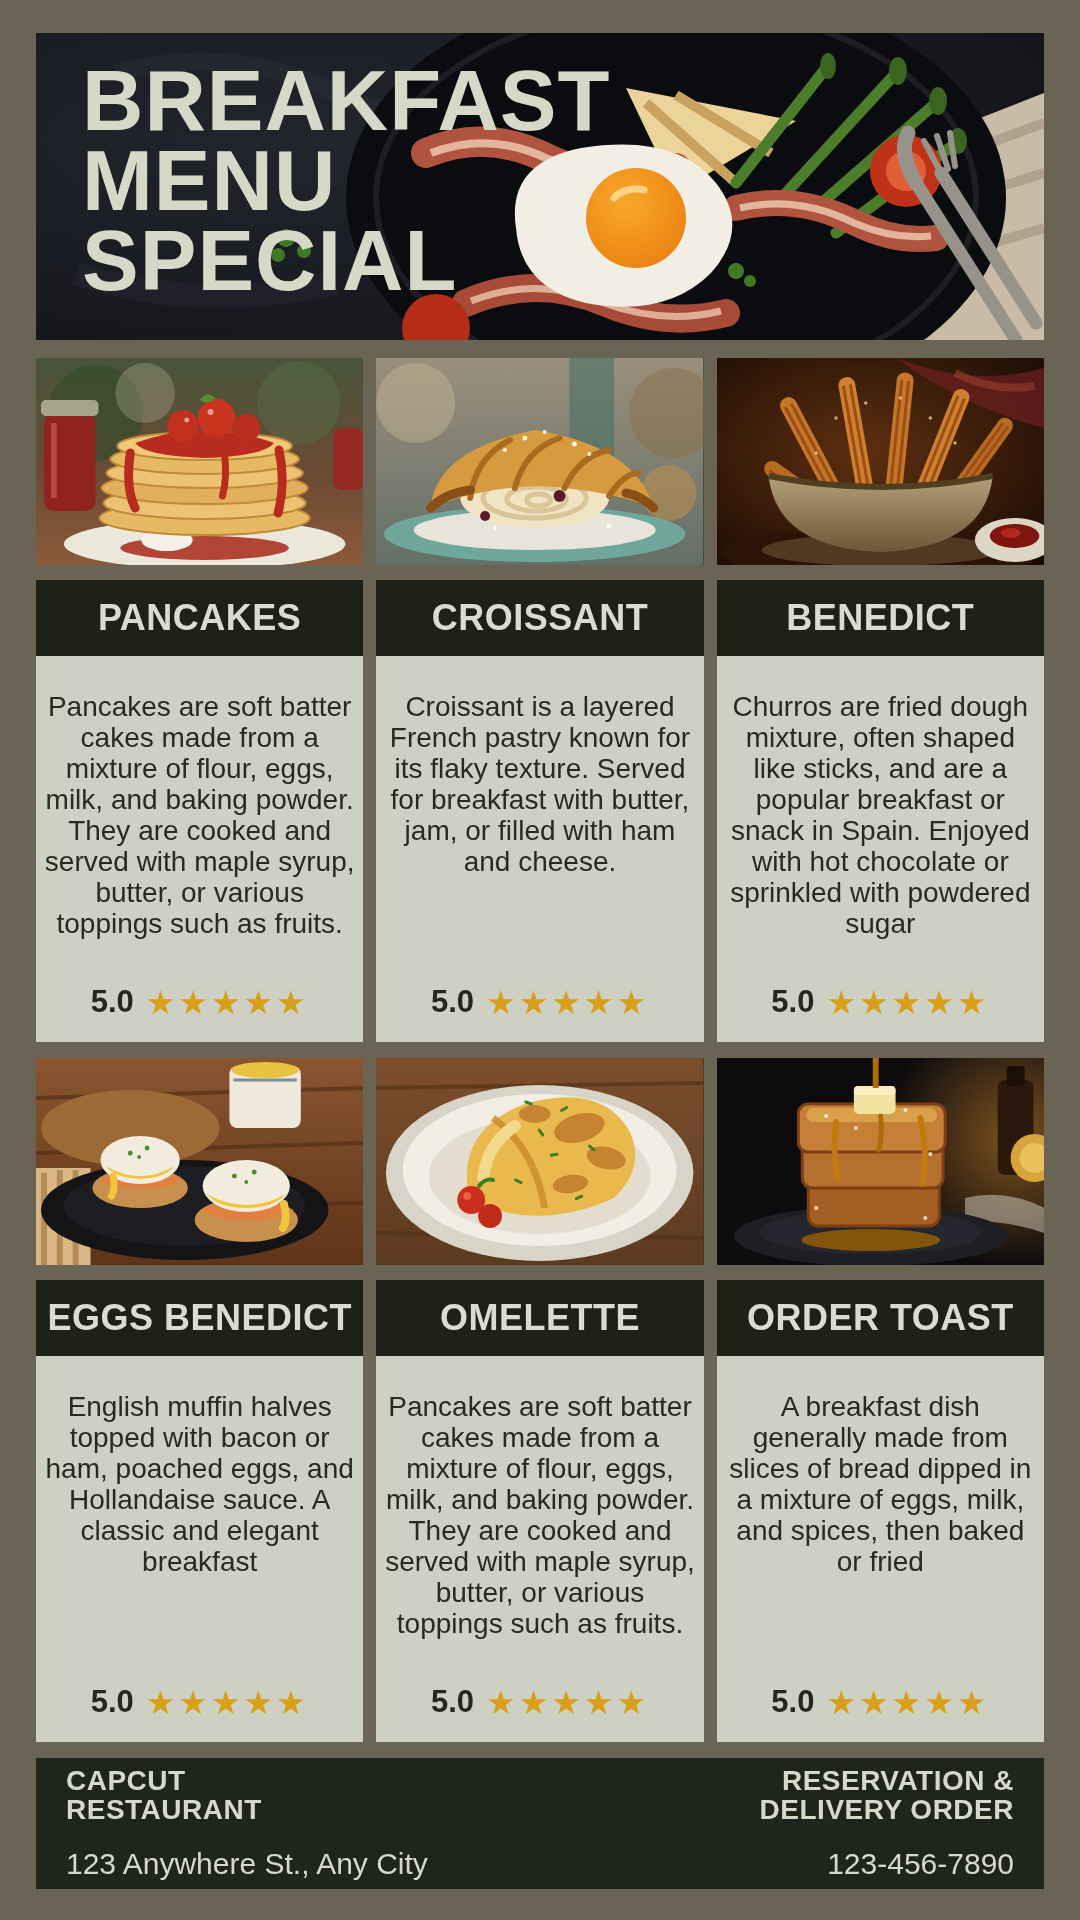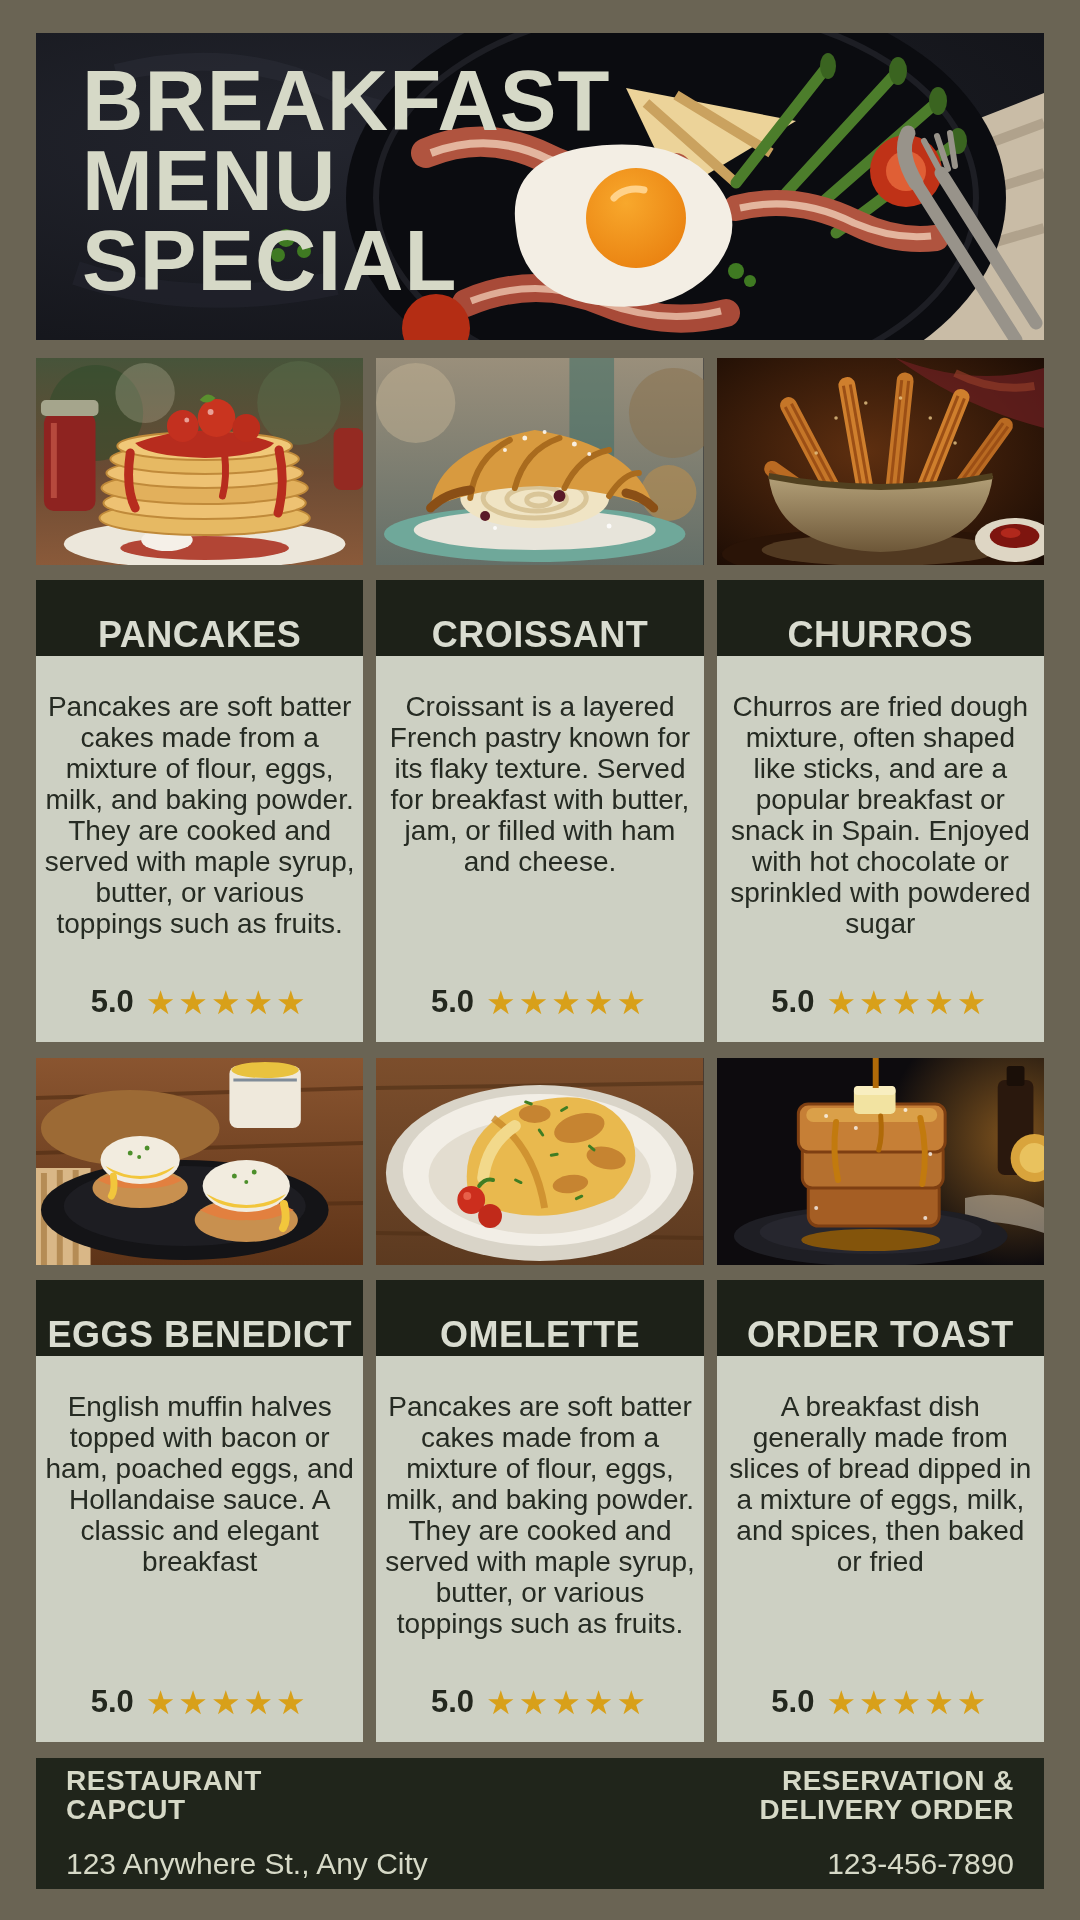--- a/index.html
+++ b/index.html
@@ -20,21 +20,21 @@
     color:#D6D9C7;letter-spacing:1px;
   }
 
   
   .trio{display:grid;grid-template-columns:repeat(3,1fr);column-gap:13px;}
   .photo-row{height:207px;margin-bottom:15px;}
   .photo{position:relative;overflow:hidden;background:#333;}
   .photo svg{display:block;width:100%;height:100%;}
   .card-row{margin-bottom:16px;}
   .card{display:flex;flex-direction:column;height:462px;}
-  .card-header{height:76px;flex:0 0 76px;background:#1D2118;display:flex;align-items:flex-end;justify-content:center;}
+  .card-header{height:76px;flex:0 0 76px;background:#1D2118;display:flex;align-items:center;justify-content:center;}
   .card-title{font-size:36px;font-weight:700;color:#D9DCD0;letter-spacing:0.5px;}
   .card-body{
     flex:1;background:#CDD0C3;box-sizing:border-box;
     display:flex;flex-direction:column;justify-content:space-between;align-items:center;
     padding:35px 8px 22px;
   }
   .card-desc{font-size:28px;line-height:31px;color:#262B23;text-align:center;}
   .rating{display:flex;align-items:center;justify-content:flex-start;gap:12px;}
   .rating-value{font-size:31px;font-weight:700;color:#24281F;}
   .rating-stars{font-size:33px;line-height:1;color:#D8A01A;letter-spacing:3px;font-family:"DejaVu Sans",sans-serif;}
@@ -308,21 +308,21 @@
         <div class="card-desc">Croissant is a layered French pastry known for its flaky texture. Served for breakfast with butter, jam, or filled with ham and cheese.</div>
         <div class="rating">
           <span class="rating-value">5.0</span>
           <span class="rating-stars">★★★★★</span>
         </div>
       </div>
     </div>
 
     <div class="card">
       <div class="card-header">
-        <div class="card-title">CHURROS</div>
+        <div class="card-title">BENEDICT</div>
       </div>
       <div class="card-body">
         <div class="card-desc">Churros are fried dough mixture, often shaped like sticks, and are a popular breakfast or snack in Spain. Enjoyed with hot chocolate or sprinkled with powdered sugar</div>
         <div class="rating">
           <span class="rating-value">5.0</span>
           <span class="rating-stars">★★★★★</span>
         </div>
       </div>
     </div>
   </div>
@@ -494,22 +494,22 @@
         <div class="rating">
           <span class="rating-value">5.0</span>
           <span class="rating-stars">★★★★★</span>
         </div>
       </div>
     </div>
   </div>
 
   <div class="footer">
     <div class="footer-left">
+      <div class="footer-title">CAPCUT</div>
       <div class="footer-title">RESTAURANT</div>
-      <div class="footer-title">CAPCUT</div>
       <div class="footer-sub">123 Anywhere St., Any City</div>
     </div>
     <div class="footer-right">
       <div class="footer-title">RESERVATION &amp;</div>
       <div class="footer-title">DELIVERY ORDER</div>
       <div class="footer-sub">123-456-7890</div>
     </div>
   </div>
 
 </div>

